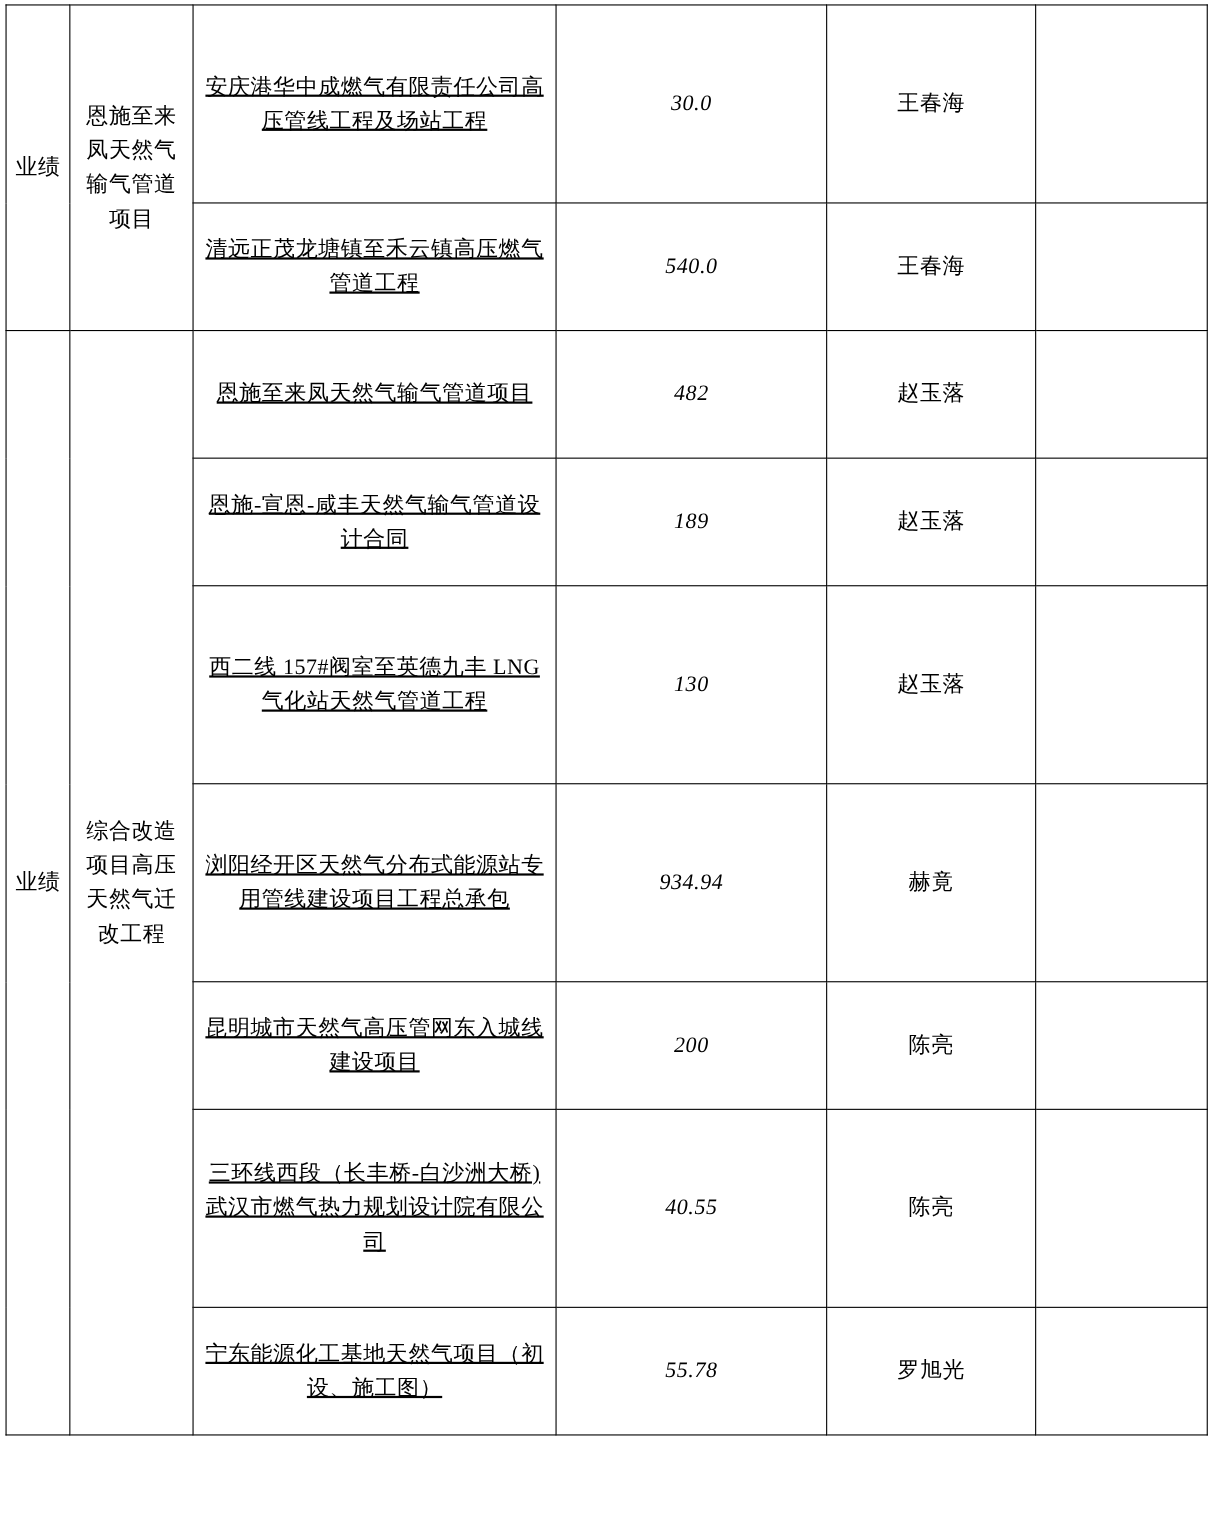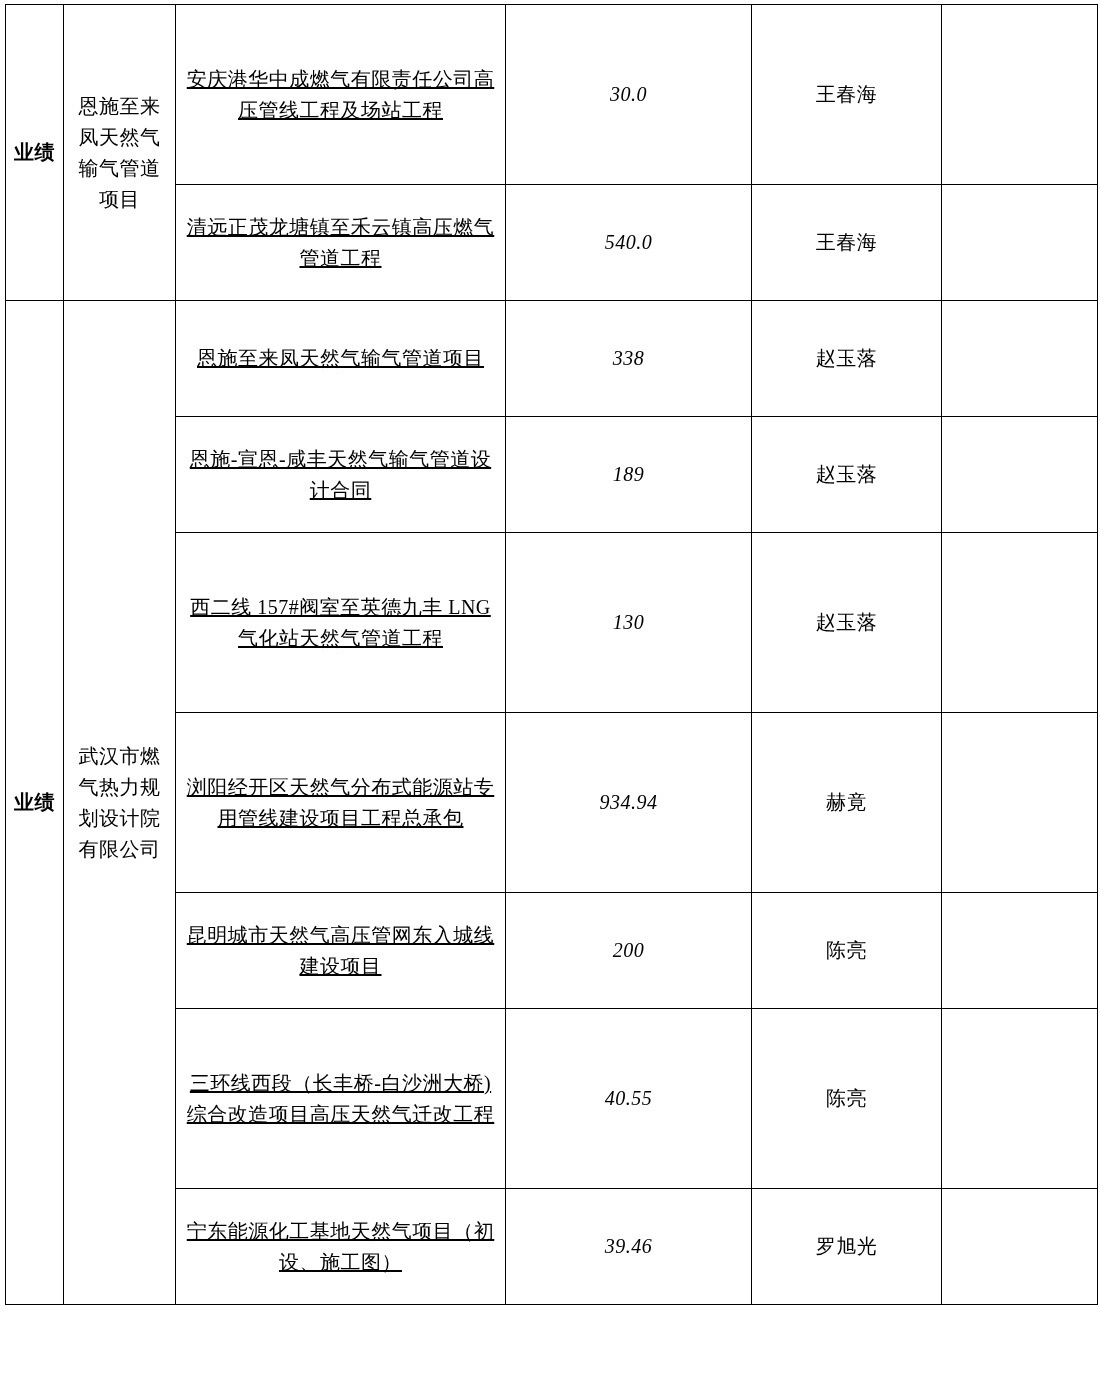--- a/index.html
+++ b/index.html
@@ -40,21 +40,21 @@
   
   col.c-label { width: 58px; }
   col.c-company { width: 112px; }
   col.c-project { width: 330px; }
   col.c-amount { width: 246px; }
   col.c-person { width: 190px; }
   col.c-blank { width: 156px; }
 
   td.label-cell {
     font-size: 21px;
-    font-weight: bold;
+    font-weight: normal;
     line-height: 1.4;
     padding: 2px;
     letter-spacing: 0;
   }
   td.company-cell {
     font-size: 20px;
     line-height: 1.6;
     padding: 2px 4px;
     letter-spacing: 0.5px;
   }
@@ -104,23 +104,23 @@
       </tr>
       <tr class="row-h2">
         <td class="project-cell">清远正茂龙塘镇至禾云镇高压燃气管道工程</td>
         <td class="amount-cell">540.0</td>
         <td class="person-cell">王春海</td>
         <td class="blank-cell"></td>
       </tr>
 
       <tr class="row-h2">
         <td class="label-cell" rowspan="7">业绩</td>
-        <td class="company-cell" rowspan="7">武汉市燃气热力规划设计院有限公司</td>
+        <td class="company-cell" rowspan="7">综合改造项目高压天然气迁改工程</td>
         <td class="project-cell">恩施至来凤天然气输气管道项目</td>
-        <td class="amount-cell">338</td>
+        <td class="amount-cell">482</td>
         <td class="person-cell">赵玉落</td>
         <td class="blank-cell"></td>
       </tr>
       <tr class="row-h2">
         <td class="project-cell">恩施-宣恩-咸丰天然气输气管道设计合同</td>
         <td class="amount-cell">189</td>
         <td class="person-cell">赵玉落</td>
         <td class="blank-cell"></td>
       </tr>
       <tr class="row-h1">
@@ -135,26 +135,26 @@
         <td class="person-cell">赫竟</td>
         <td class="blank-cell"></td>
       </tr>
       <tr class="row-h2">
         <td class="project-cell">昆明城市天然气高压管网东入城线建设项目</td>
         <td class="amount-cell">200</td>
         <td class="person-cell">陈亮</td>
         <td class="blank-cell"></td>
       </tr>
       <tr class="row-h1">
-        <td class="project-cell">三环线西段（长丰桥-白沙洲大桥)综合改造项目高压天然气迁改工程</td>
+        <td class="project-cell">三环线西段（长丰桥-白沙洲大桥)武汉市燃气热力规划设计院有限公司</td>
         <td class="amount-cell">40.55</td>
         <td class="person-cell">陈亮</td>
         <td class="blank-cell"></td>
       </tr>
       <tr class="row-h2">
         <td class="project-cell">宁东能源化工基地天然气项目（初设、施工图）</td>
-        <td class="amount-cell">39.46</td>
+        <td class="amount-cell">55.78</td>
         <td class="person-cell">罗旭光</td>
         <td class="blank-cell"></td>
       </tr>
     </tbody>
   </table>
 </div>
 
 </body></html>

